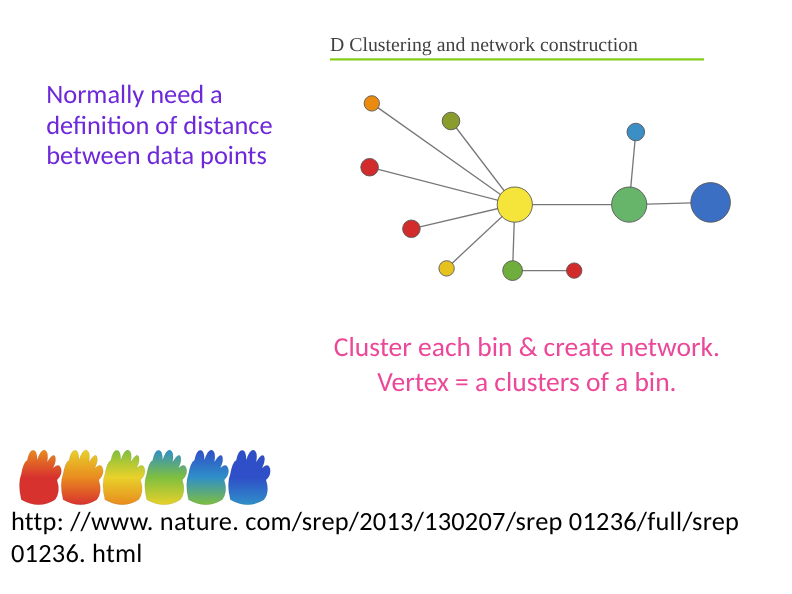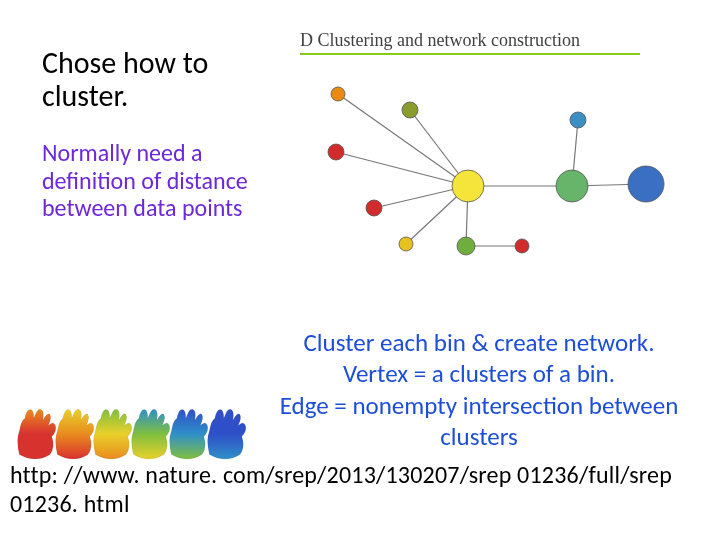--- a/index.html
+++ b/index.html
@@ -54,23 +54,22 @@
     width: 400px;
     height: 224px;
   }
   .caption {
     position: absolute;
     left: 264px;
     top: 300px;
     width: 430px;
     font-size: 25px;
     line-height: 1.25;
-    color: #1d4ed8;
+    color: #ec4899;
     text-align: center;
-    margin-top: 27px;
   }
   .url {
     position: absolute;
     left: 10px;
     bottom: 22px;
     font-size: 24px;
     color: #000;
     letter-spacing: 0.2px;
   }
   .hands {
@@ -78,21 +77,20 @@
     left: 14px;
     top: 396px;
     width: 232px;
     height: 78px;
   }
 </style>
 </head>
 <body>
 
 <div class="left-col">
-  <div class="title">Chose how to cluster.</div>
   <div class="para">Normally need a definition of distance between data points</div>
 </div>
 
 <div class="fig-panel">
   <div class="panel-hdr">D Clustering and network construction</div>
   <svg class="graph-svg" id="graph-svg" viewBox="0 0 400 224">
       <line x1="48" y1="38" x2="178" y2="130" stroke="#777" stroke-width="1.2"></line>
       <line x1="46" y1="96" x2="178" y2="130" stroke="#777" stroke-width="1.2"></line>
       <line x1="84" y1="152" x2="178" y2="130" stroke="#777" stroke-width="1.2"></line>
       <line x1="120" y1="54" x2="178" y2="130" stroke="#777" stroke-width="1.2"></line>
@@ -112,21 +110,20 @@
       <circle cx="232" cy="190" r="7" fill="#d12b2b" stroke="#555" stroke-width="0.8"></circle>
       <circle cx="282" cy="130" r="16" fill="#67b46b" stroke="#555" stroke-width="0.8"></circle>
       <circle cx="288" cy="64" r="8" fill="#3b8fc4" stroke="#555" stroke-width="0.8"></circle>
       <circle cx="356" cy="128" r="18" fill="#3b6fc4" stroke="#555" stroke-width="0.8"></circle>
     </svg>
 </div>
 
 <div class="caption">
   <div>Cluster each bin &amp; create network.</div>
   <div>Vertex = a clusters of a bin.</div>
-  <div>Edge = nonempty intersection between clusters</div>
 </div>
 
 <svg class="hands" id="hands-svg" viewBox="0 0 232 78">
     <defs>
       <linearGradient id="hg0" x1="0" y1="0" x2="0" y2="1">
         <stop offset="0" stop-color="#e98b1f"></stop>
         <stop offset="0.5" stop-color="#d8322f"></stop>
         <stop offset="1" stop-color="#d8322f"></stop>
       </linearGradient>
       <linearGradient id="hg1" x1="0" y1="0" x2="0" y2="1">

